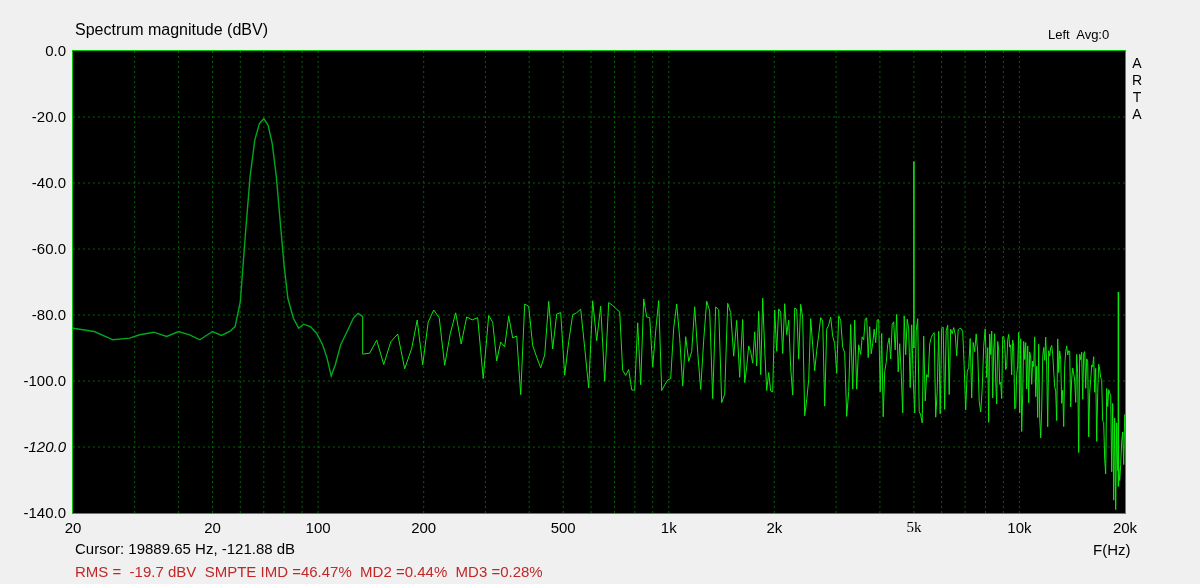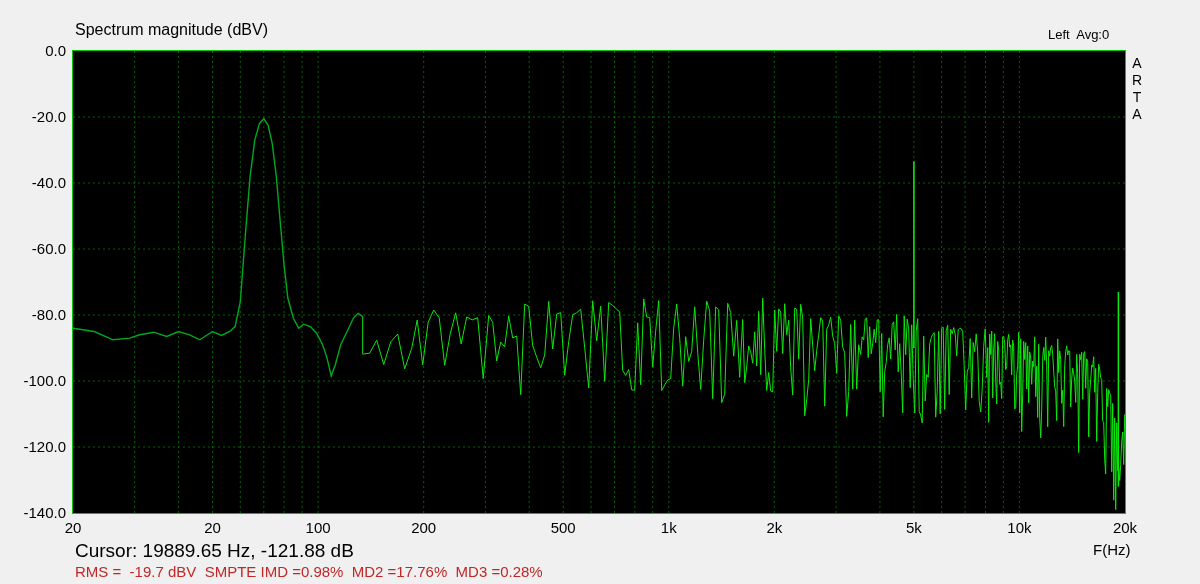--- a/index.html
+++ b/index.html
@@ -19,21 +19,21 @@
   #plot svg{display:block;}
   #watermark{
     position:absolute;left:1129px;top:55px;width:16px;
     font-size:14px;line-height:17px;text-align:center;color:#000;
   }
   #y-ticks{position:absolute;left:0;top:0;width:66px;height:584px;}
   .ytick{position:absolute;right:0;transform:translateY(-52%);font-size:15px;white-space:nowrap;}
   #x-ticks{position:absolute;left:0;top:519px;width:1200px;height:18px;}
   .xtick{position:absolute;top:0;transform:translateX(-50%);font-size:15px;white-space:nowrap;}
   #freq-label{position:absolute;left:1093px;top:541px;font-size:15px;}
-  #cursor-readout{position:absolute;left:75px;top:540px;font-size:19px;white-space:pre;}
+  #cursor-readout{position:absolute;left:75px;top:540px;font-size:15px;white-space:pre;}
   #measurement-readout{position:absolute;left:75px;top:563px;font-size:15px;color:#C02828;white-space:pre;}
 </style>
 </head>
 <body>
 
 <div id="screen">
 
   <div id="chart-title">Spectrum magnitude (dBV)</div>
   <div id="channel-info">Left  Avg:0</div>
 
@@ -85,33 +85,33 @@
     <div>A</div>
   </div>
 
   <div id="y-ticks">
       <div class="ytick" style="top: 51px;">0.0</div>
       <div class="ytick" style="top: 117px;">-20.0</div>
       <div class="ytick" style="top: 183px;">-40.0</div>
       <div class="ytick" style="top: 249px;">-60.0</div>
       <div class="ytick" style="top: 315px;">-80.0</div>
       <div class="ytick" style="top: 381px;">-100.0</div>
-      <div class="ytick" style="top: 447px;">-120.0</div>
+      <div class="ytick" style="top: 447px; font-style: italic;">-120.0</div>
       <div class="ytick" style="top: 513px;">-140.0</div>
     </div>
   <div id="x-ticks">
       <div class="xtick" style="left: 73px;">20</div>
       <div class="xtick" style="left: 212.544px;">20</div>
       <div class="xtick" style="left: 318.105px;">100</div>
       <div class="xtick" style="left: 423.667px;">200</div>
       <div class="xtick" style="left: 563.211px;">500</div>
       <div class="xtick" style="left: 668.772px;">1k</div>
       <div class="xtick" style="left: 774.333px;">2k</div>
-      <div class="xtick" style="left: 913.878px;">5k</div>
+      <div class="xtick" style="left: 913.878px; font-family: Liberation Serif, serif;">5k</div>
       <div class="xtick" style="left: 1019.44px;">10k</div>
       <div class="xtick" style="left: 1125px;">20k</div>
     </div>
 
   <div id="freq-label">F(Hz)</div>
   <div id="cursor-readout">Cursor: 19889.65 Hz, -121.88 dB</div>
-  <div id="measurement-readout">RMS =  -19.7 dBV  SMPTE IMD =0.98%  MD2 =17.76%  MD3 =0.28%</div>
+  <div id="measurement-readout">RMS =  -19.7 dBV  SMPTE IMD =46.47%  MD2 =0.44%  MD3 =0.28%</div>
 
 </div>
 
 </body></html>

